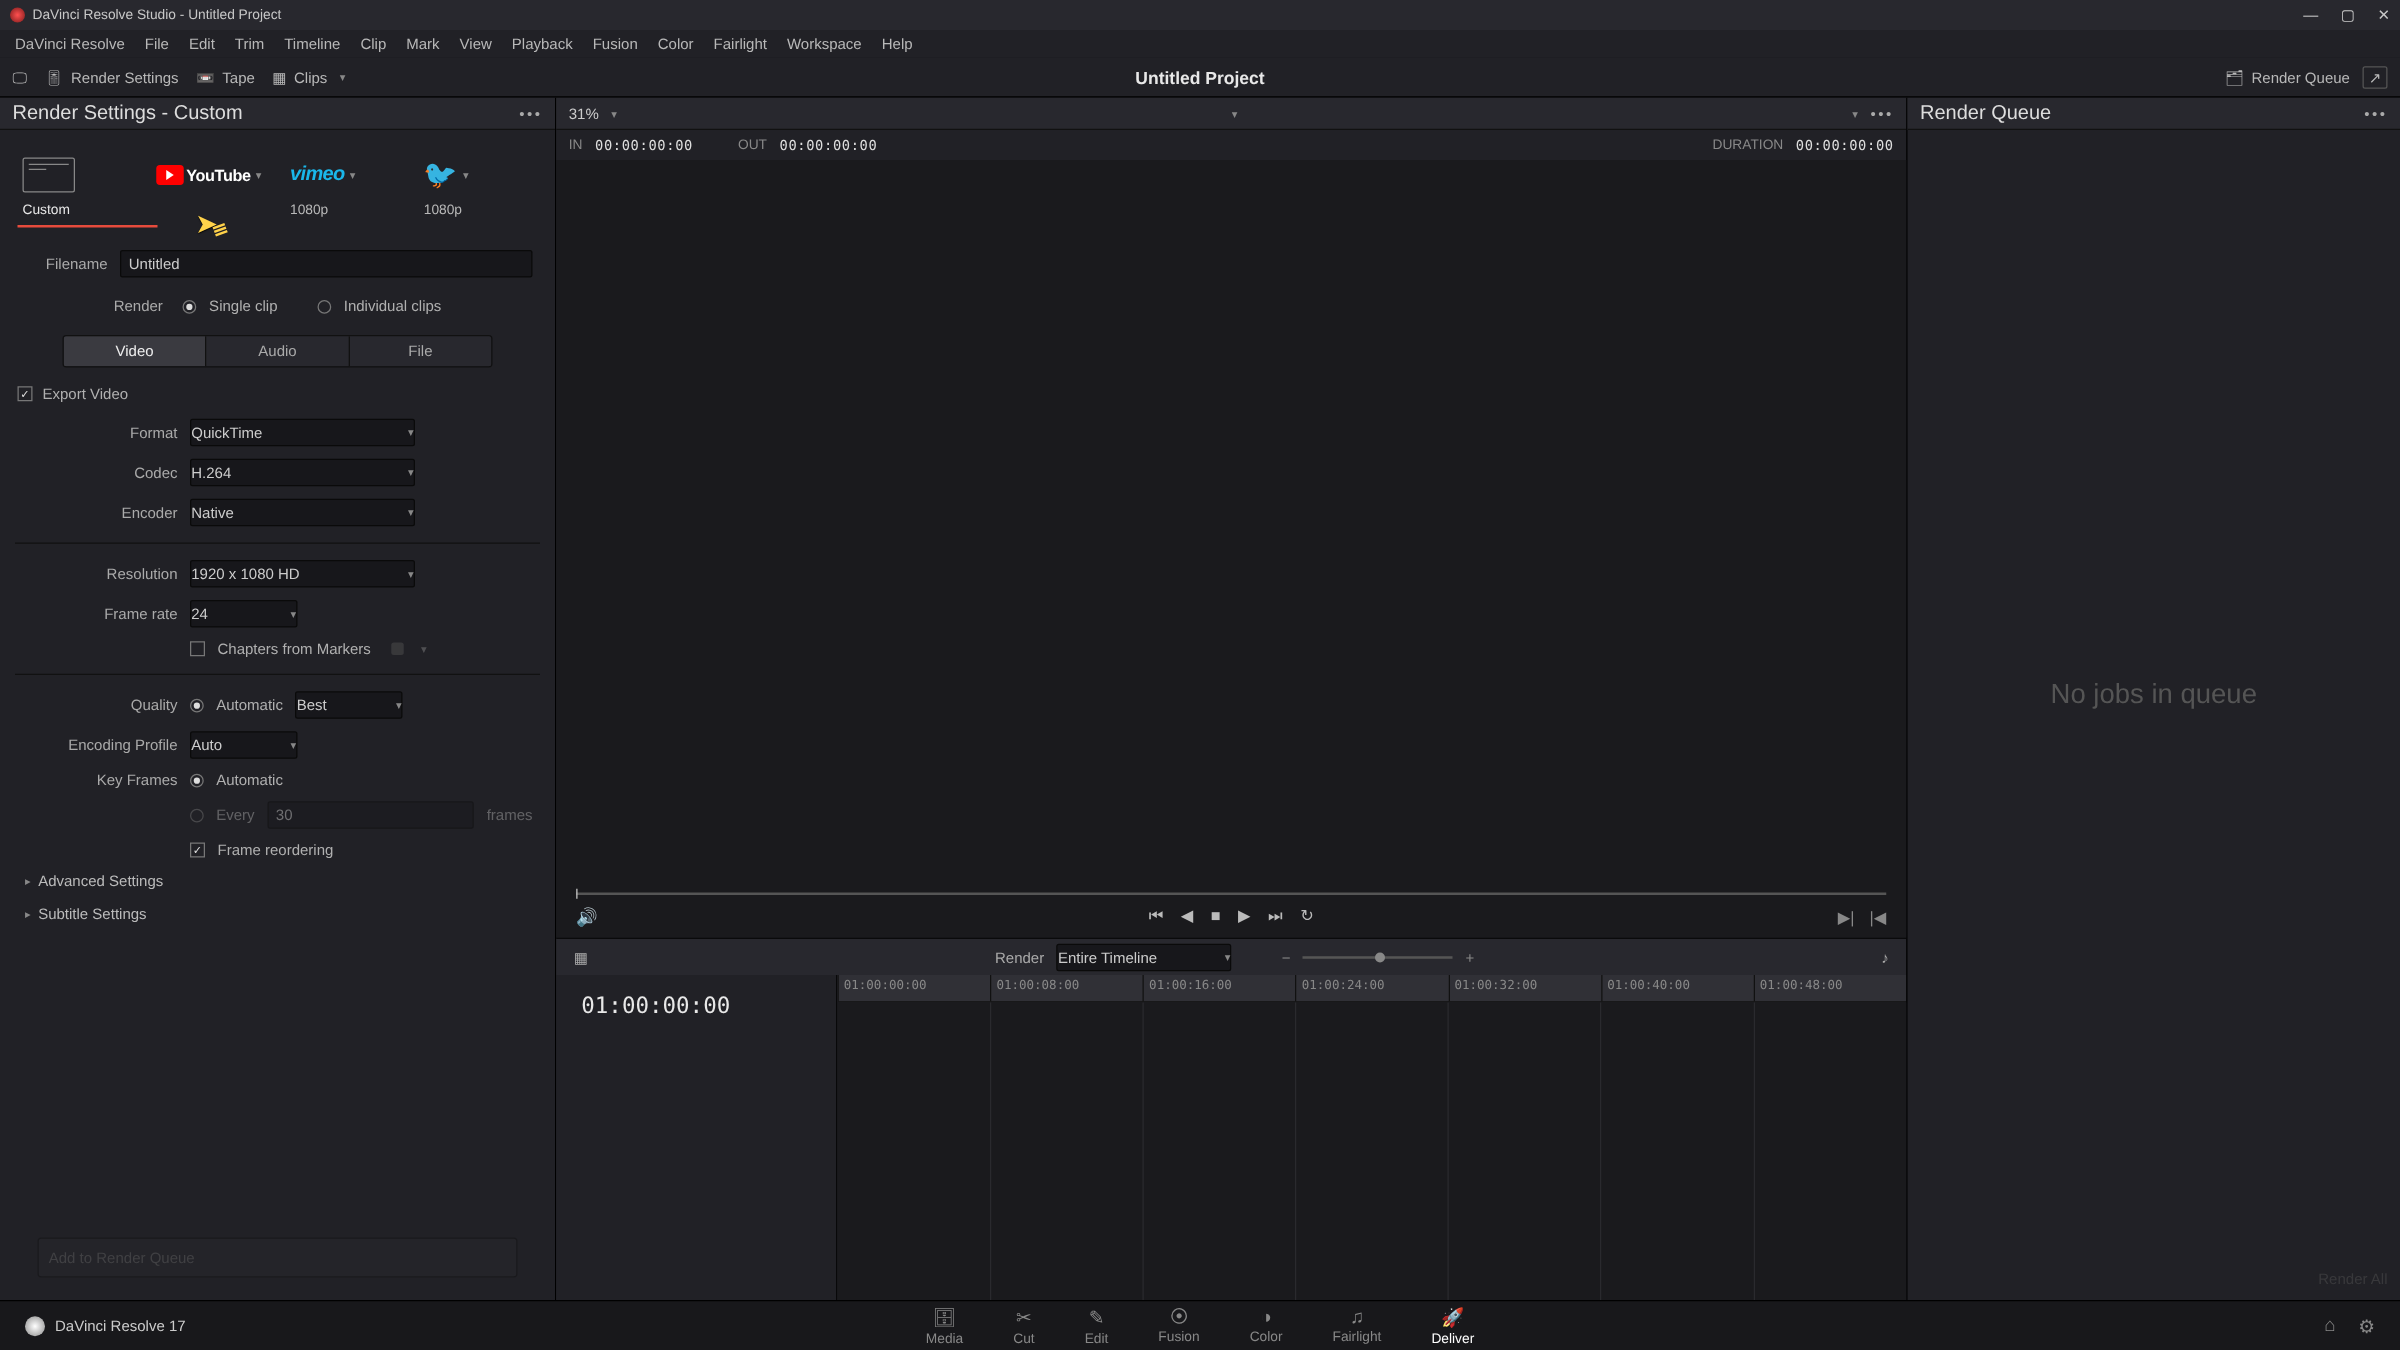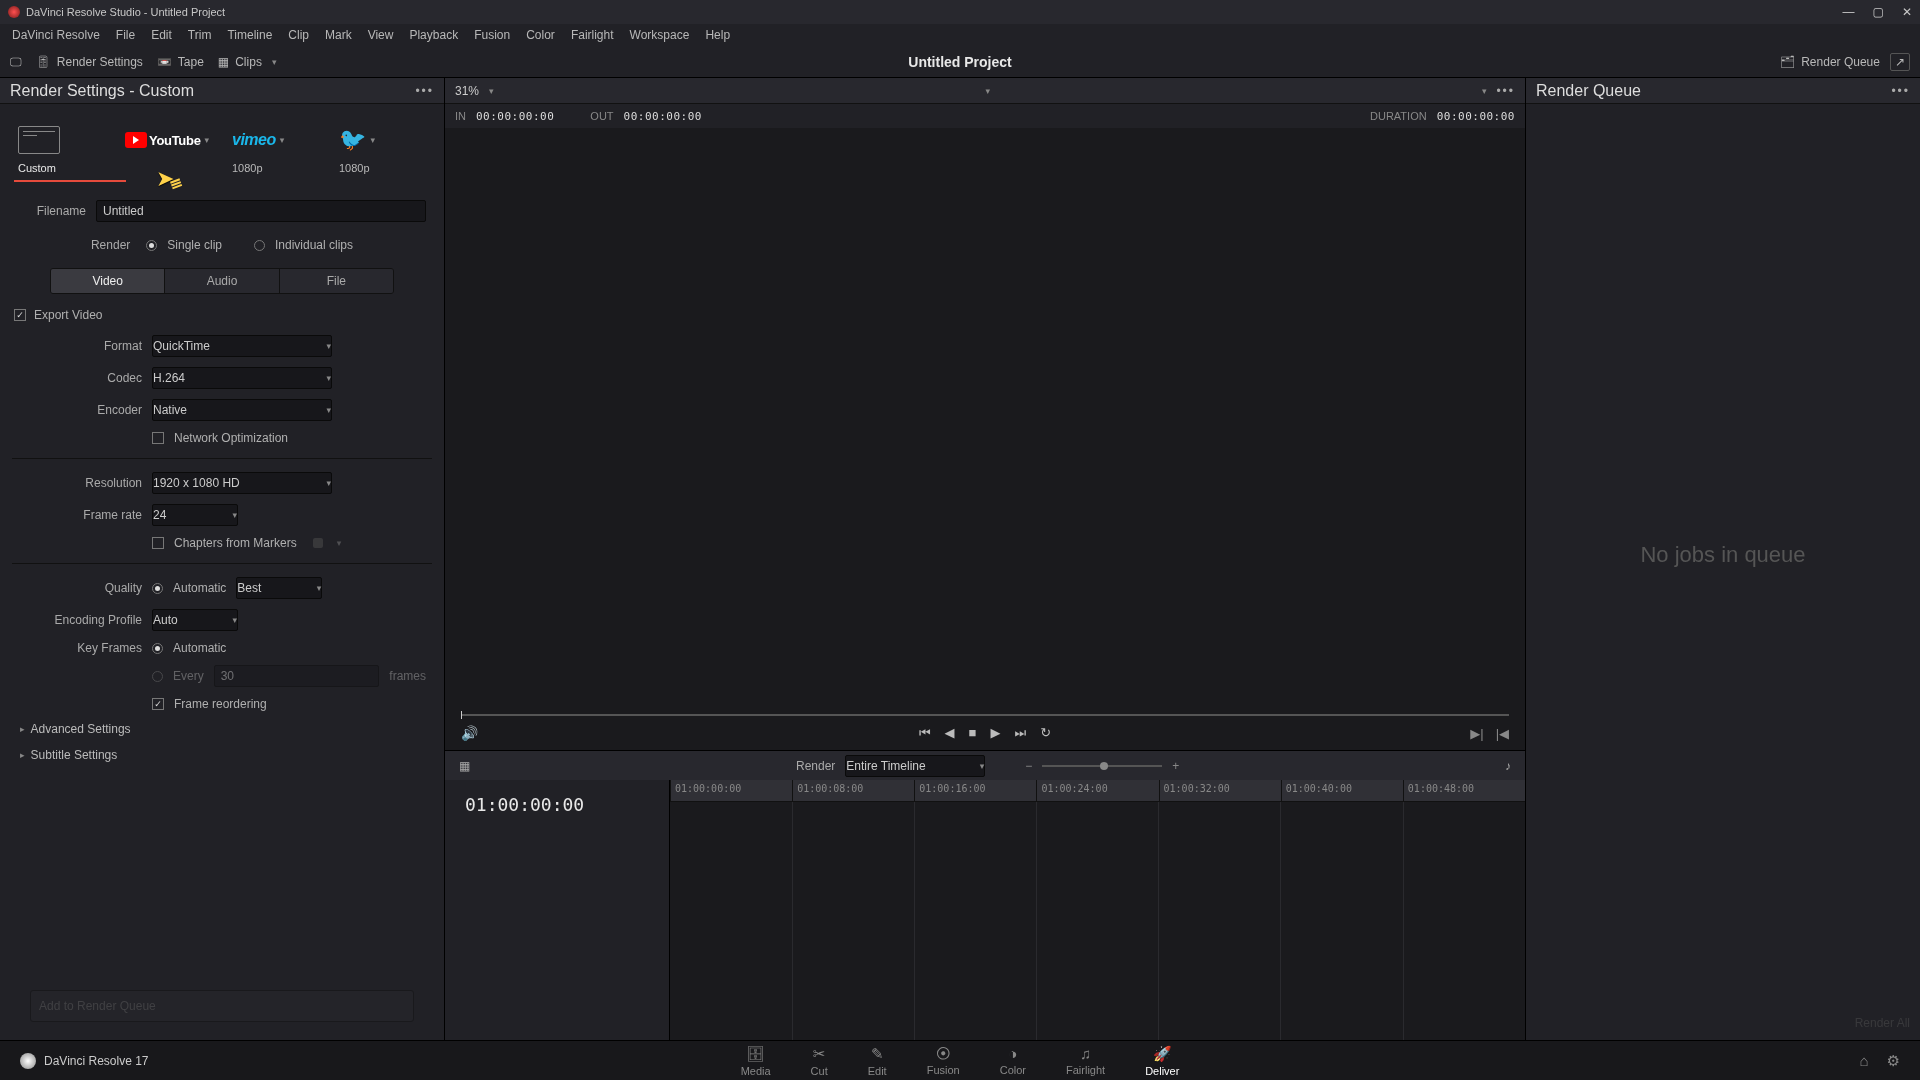--- a/index.html
+++ b/index.html
@@ -278,25 +278,20 @@
           <span class="ar">▾</span>
         </div>
     </div>
     <div class="setting-row">
       <label>Encoder</label>
       <div class="dd w180">
           <span>Native</span>
           <span class="ar">▾</span>
         </div>
     </div>
-    <div class="setting-row">
-      <label></label>
-      <span class="chk"></span>
-      <span>Network Optimization</span>
-    </div>
 
     <div class="sep"></div>
 
     <div class="setting-row">
       <label>Resolution</label>
       <div class="dd w180">
           <span>1920 x 1080 HD</span>
           <span class="ar">▾</span>
         </div>
     </div>

